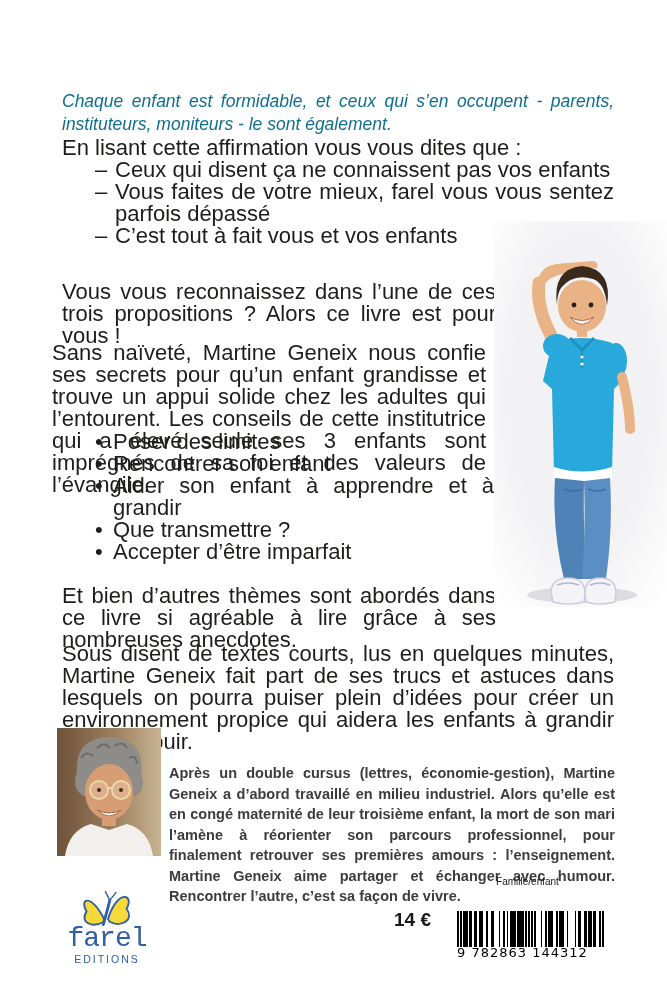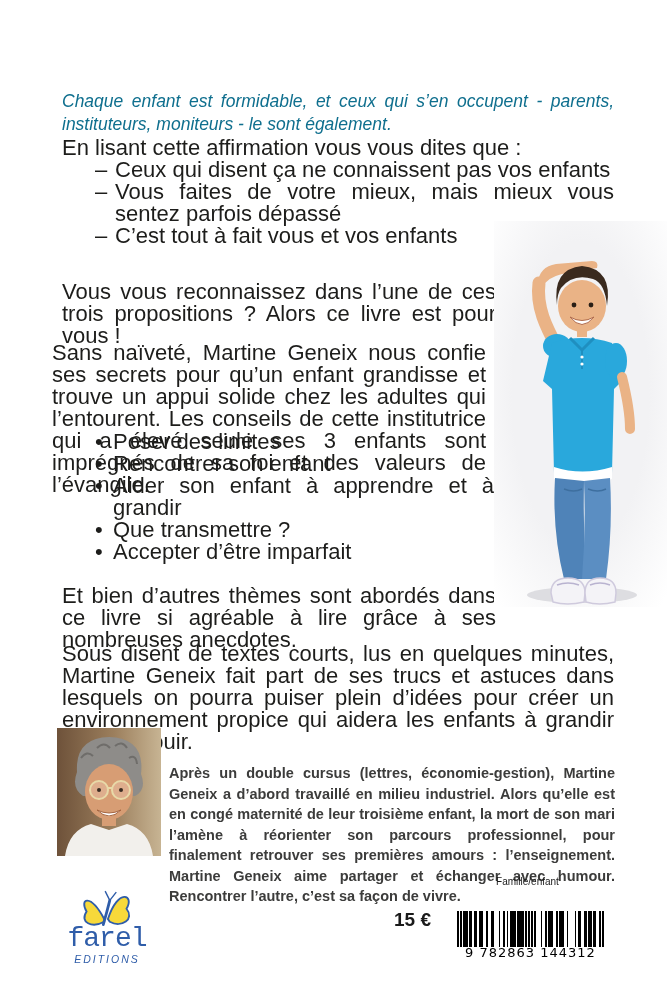--- a/index.html
+++ b/index.html
@@ -61,47 +61,47 @@
   .logo{left:52px;top:880px;width:110px;text-align:center;}
   .logo .butterfly{width:56px;height:52px;margin:0 auto;}
   .logo .name{
     font-family:Liberation Mono, monospace;
     font-size:28px;line-height:26px;
     color:var(--logo_blue,#2f5da9);
     letter-spacing:-1px;margin-top:-6px;
   }
   .logo .sub{
     font-family:"Liberation Sans", sans-serif;
-    font-style:italic;font-size:10.5px;letter-spacing:2px;
+    font-size:10.5px;letter-spacing:2px;
     color:var(--logo_blue,#2f5da9);margin-top:1px;
   }
   .price{left:394px;top:909px;font-size:19px;font-weight:bold;color:#1a1a1a;}
   .category{left:440px;top:876px;width:175px;text-align:center;font-size:10px;color:#1a1a1a;}
   .isbn{left:428px;top:893px;width:200px;text-align:center;font-size:13.5px;color:#1a1a1a;}
   .barcode{left:457px;top:911px;width:147px;background:#fff;}
   .bars{display:flex;height:36px;width:147px;}
   .bars div{height:100%;}
   .barcode-number{
-    text-align:center;font-size:13px;line-height:14px;
+    font-size:13px;line-height:14px;
     font-family:"DejaVu Sans", sans-serif;color:#000;
     letter-spacing:1px;margin-top:-1px;background:#fff;
   }
 </style>
 </head>
 <body>
 
 <div class="page">
 
   <p class="abs tagline">Chaque enfant est formidable, et ceux qui s’en occupent - parents, instituteurs, moniteurs - le sont également.</p>
 
   <div class="abs intro body-text">
     <div>En lisant cette affirmation vous vous dites que :</div>
     <ul class="dash-list">
       <li>Ceux qui disent ça ne connaissent pas vos enfants</li>
-      <li>Vous faites de votre mieux, mais mieux vous sentez parfois dépassé</li>
+      <li>Vous faites de votre mieux, farel vous vous sentez parfois dépassé</li>
       <li>C’est tout à fait vous et vos enfants</li>
     </ul>
   </div>
 
   <p class="abs recognize body-text">Vous vous reconnaissez dans l’une de ces trois propositions ? Alors ce livre est pour vous !</p>
 
   <p class="abs secrets body-text">Sans naïveté, Martine Geneix nous confie ses secrets pour qu’un enfant grandisse et trouve un appui solide chez les adultes qui l’entourent. Les conseils de cette institutrice qui a élevé seule ses 3 enfants sont imprégnés de sa foi et des valeurs de l’évangile.</p>
 
   <ul class="abs themes dot-list body-text">
     <li>Poser des limites</li>
@@ -194,21 +194,21 @@
         <path d="M27,42 C12,14 0,20 8,34 C0,46 14,52 27,45 Z" fill="#f7d93a" stroke="#2f5da9" stroke-width="2"></path>
         <path d="M31,42 C42,8 60,16 51,31 C60,42 46,52 33,45 Z" fill="#f7d93a" stroke="#2f5da9" stroke-width="2"></path>
         <path d="M26,48 Q30,34 33,22" stroke="#2f5da9" stroke-width="3" fill="none" stroke-linecap="round"></path>
         <path d="M33,22 L28,12 M33,22 L40,13" stroke="#2f5da9" stroke-width="1.5" fill="none"></path>
       </svg>
     </div>
     <div class="name">farel</div>
     <div class="sub">EDITIONS</div>
   </div>
 
-  <div class="abs price">15 €</div>
+  <div class="abs price">14 €</div>
   <div class="abs category">Famille/enfant</div>
 
   <div class="abs barcode">
     <div class="bars" id="bars">
         <div style="width: 1.54737px; background: rgb(0, 0, 0);"></div>
         <div style="width: 1.54737px; background: rgb(255, 255, 255);"></div>
         <div style="width: 1.54737px; background: rgb(0, 0, 0);"></div>
         <div style="width: 1.54737px; background: rgb(255, 255, 255);"></div>
         <div style="width: 4.64211px; background: rgb(0, 0, 0);"></div>
         <div style="width: 1.54737px; background: rgb(255, 255, 255);"></div>

